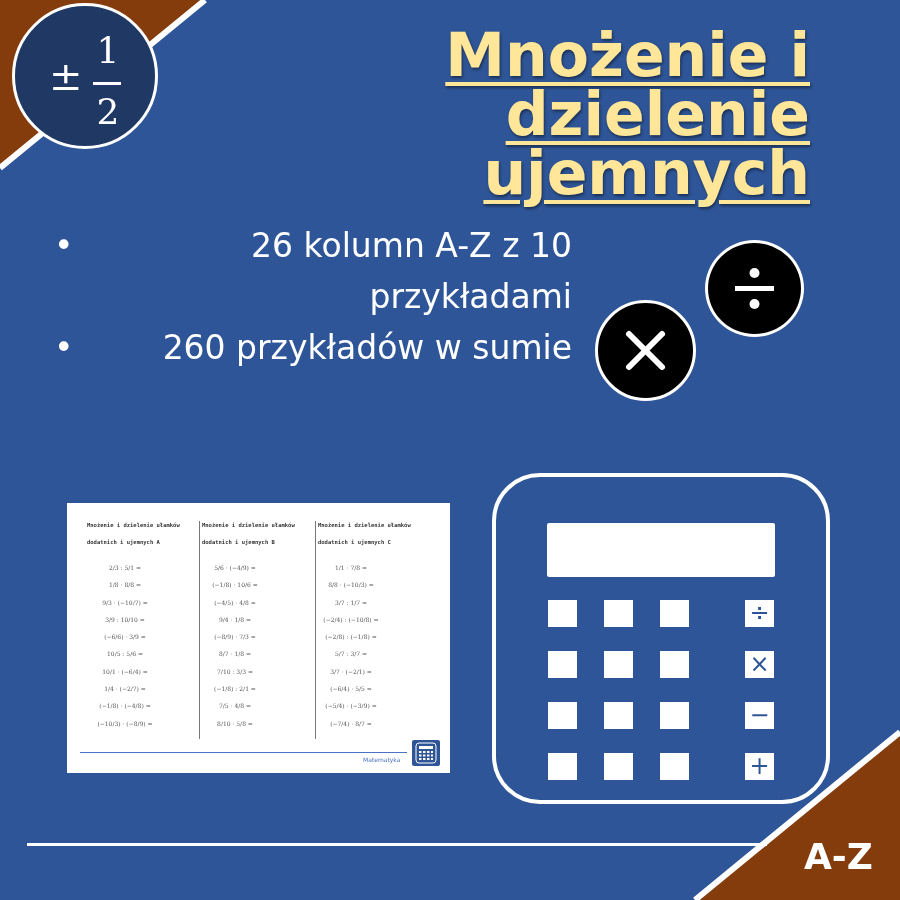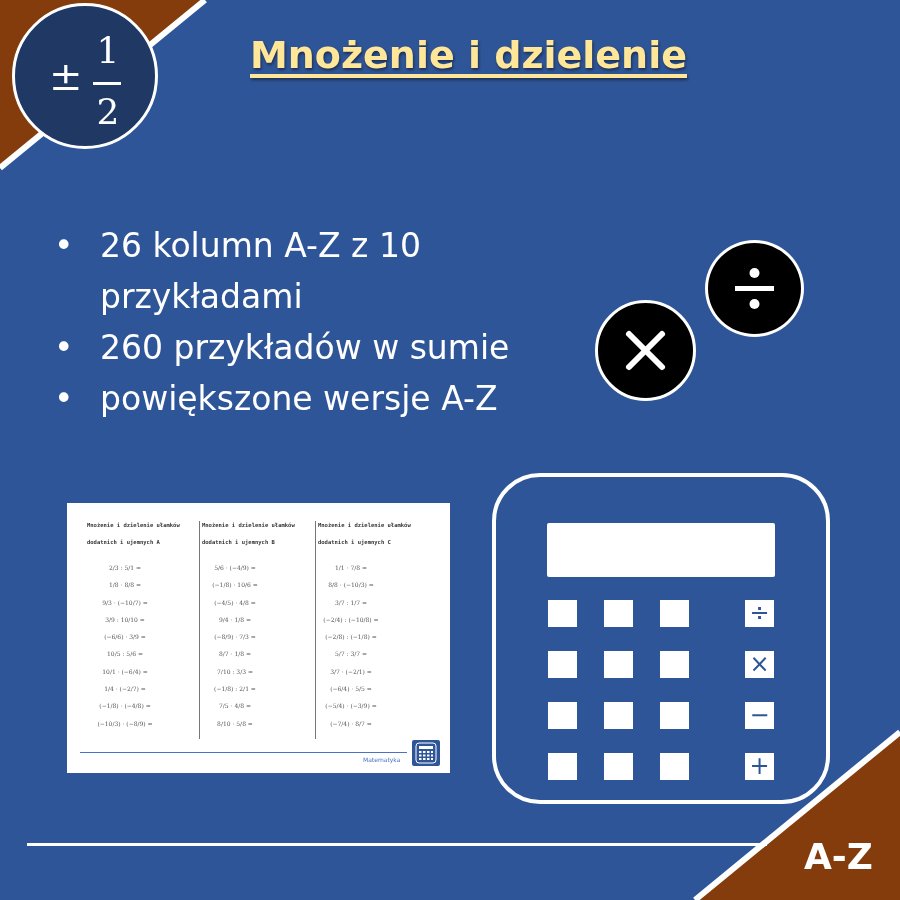--- a/index.html
+++ b/index.html
@@ -1,27 +1,27 @@
 <!DOCTYPE html>
 <html><head>
 <meta charset="utf-8">
 <style>
   html, body { margin:0; padding:0; }
   body { width:900px; height:900px; overflow:hidden; background:#2e5597; position:relative; font-family:"DejaVu Sans", sans-serif; }
   .abs { position:absolute; }
   #corner-tl { left:0; top:0; width:900px; height:900px; }
-  .title { position:absolute; left:250px; top:26px; width:560px; text-align:left; color:#ffe699; font-family:"DejaVu Sans", sans-serif; font-weight:bold; font-size:38px; line-height:59px; text-shadow:1px 2px 3px rgba(0,0,0,0.45); }
+  .title { position:absolute; left:250px; top:26px; width:560px; text-align:right; color:#ffe699; font-family:"DejaVu Sans", sans-serif; font-weight:bold; font-size:60px; line-height:59px; text-shadow:1px 2px 3px rgba(0,0,0,0.45); }
   .title span { text-decoration:underline; text-decoration-thickness:4px; text-underline-offset:6px; }
   .badge { position:absolute; left:12px; top:3px; width:146px; height:146px; border-radius:50%; background:#203864; border:3px solid #ffffff; box-sizing:border-box; color:#fff; font-family:"DejaVu Serif", serif; }
   .badge .pm { position:absolute; left:34px; top:50px; font-size:40px; line-height:40px; }
   .badge .num { position:absolute; left:76px; top:25px; width:34px; text-align:center; font-size:36px; line-height:40px; }
   .badge .bar { position:absolute; left:78px; top:76px; width:28px; height:3px; background:#fff; }
   .badge .den { position:absolute; left:76px; top:86px; width:34px; text-align:center; font-size:36px; line-height:40px; }
   .bullets { position:absolute; left:52px; top:220px; margin:0; padding:0; list-style:none; color:#fff; font-size:33px; line-height:51px; width:520px; }
-  .bullets li { position:relative; padding-left:48px; }
+  .bullets li { position:relative; padding-left:48px;text-align:right; }
   .bullets li::before { content:"•"; position:absolute; left:2px; top:0; }
   .op-circle { position:absolute; border-radius:50%; background:#000; border:3px solid #fff; box-sizing:border-box; }
   .sheet { position:absolute; left:67px; top:503px; width:383px; height:270px; background:#fff; }
   .sheet .col { position:absolute; top:14px; width:115px; font-family:"DejaVu Sans Mono", monospace; font-size:5.5px; font-weight:bold; color:#333; line-height:17px; }
   .sheet .vline { position:absolute; top:18px; width:1px; height:218px; background:#777; }
   .sheet .eqs { position:absolute; top:56px; width:110px; font-family:"DejaVu Serif", serif; font-size:6px; color:#555; line-height:17.3px; text-align:center; }
   .sheet .footline { position:absolute; left:13px; top:249px; width:327px; height:1px; background:#4a72c4; }
   .sheet .footer { position:absolute; left:296px; top:253px; font-size:6px; color:#4a72c4; font-family:"DejaVu Sans", sans-serif; }
   .sheet .mini-calc { position:absolute; left:345px; top:237px; width:28px; height:26px; background:#2e5597; border-radius:2px; }
   .calc { position:absolute; left:492px; top:473px; width:338px; height:331px; border:4px solid #fff; border-radius:48px; box-sizing:border-box; }
@@ -43,26 +43,26 @@
 
 <div class="badge">
   <span class="pm">±</span>
   <span class="num">1</span>
   <span class="bar"></span>
   <span class="den">2</span>
 </div>
 
 <div class="title">
   <div><span>Mnożenie i dzielenie</span></div>
+  <div><span>ujemnych</span></div>
 </div>
 
 <ul class="bullets">
   <li>26 kolumn A-Z z 10 przykładami</li>
   <li>260 przykładów w sumie</li>
-  <li>powiększone wersje A-Z</li>
 </ul>
 
 <div class="op-circle" style="left:705px;top:240px;width:99px;height:97px;">
   <svg width="93" height="91" viewBox="0 0 93 91">
     <circle cx="46.5" cy="30" r="5" fill="#fff"></circle>
     <rect x="27" y="43" width="39" height="5" fill="#fff"></rect>
     <circle cx="46.5" cy="61" r="5" fill="#fff"></circle>
   </svg>
 </div>
 <div class="op-circle" style="left:595px;top:300px;width:101px;height:101px;">

